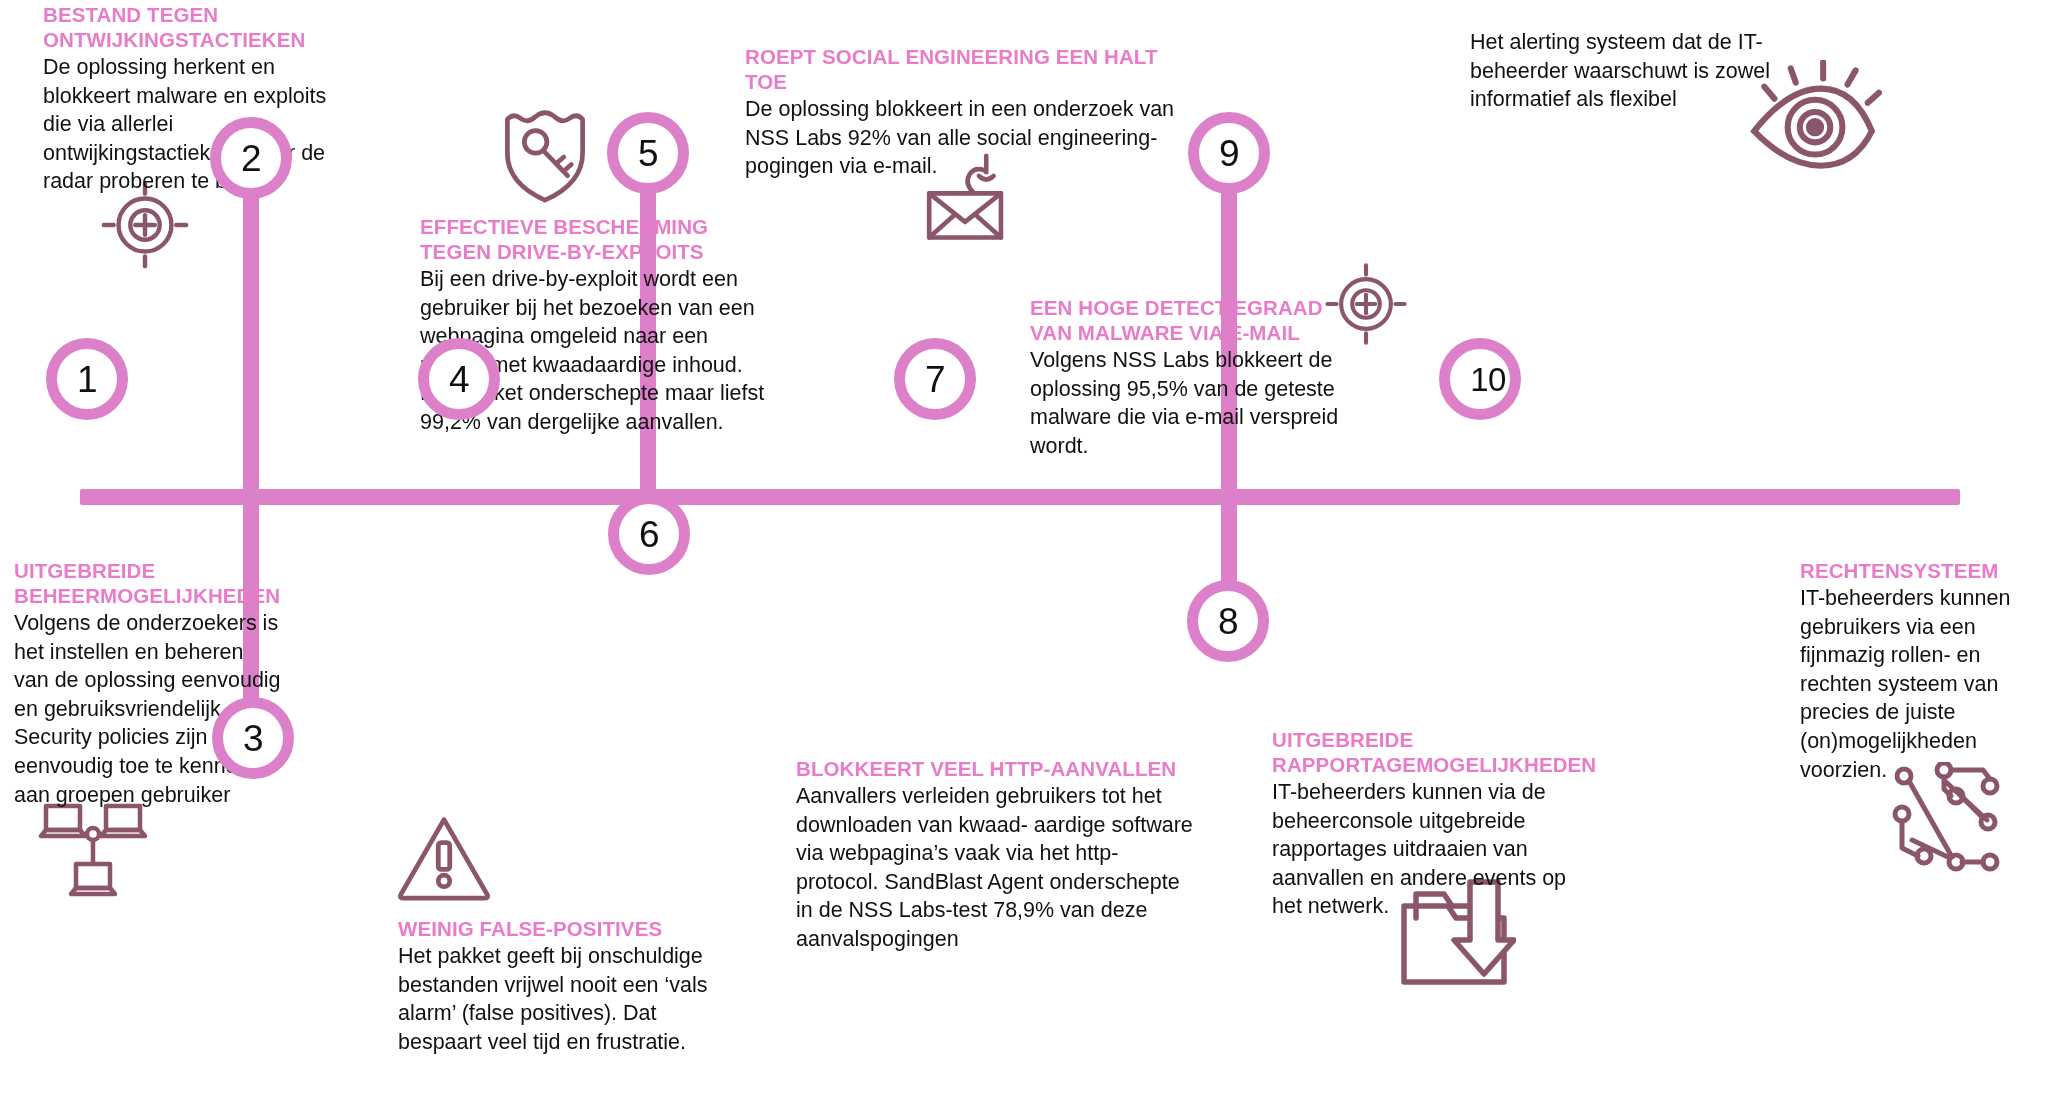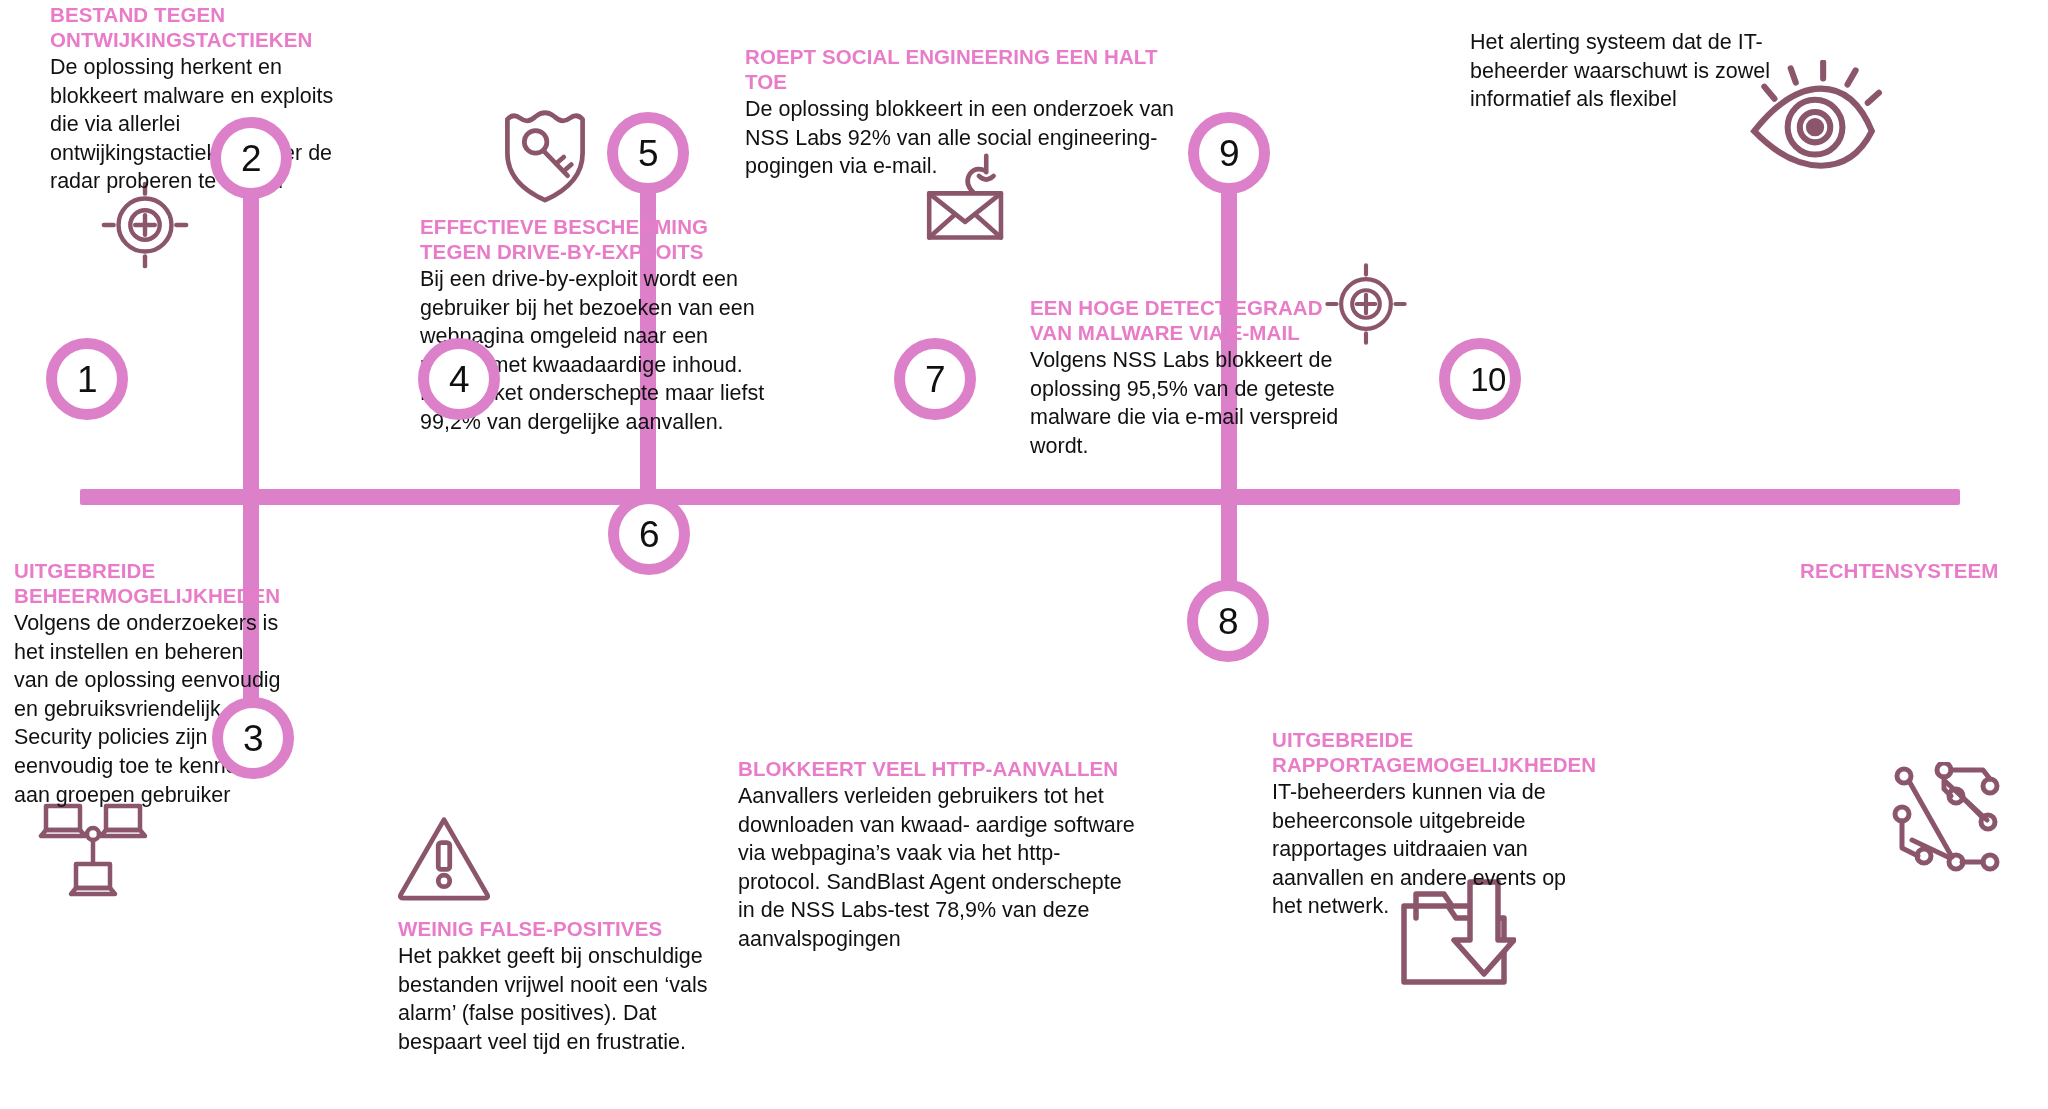--- a/index.html
+++ b/index.html
@@ -124,21 +124,21 @@
   <div class="node" style="left:1187px; top:580px;">
     <span class="node-num">8</span>
   </div>
   <div class="node" style="left:1188px; top:112px;">
     <span class="node-num">9</span>
   </div>
   <div class="node wide" style="left:1439px; top:338px;">
     <span class="node-num">10</span>
   </div>
 
-  <div class="block" style="left:50px; top:2px; width:290px;">
+  <div class="block" style="left:43px; top:2px; width:290px;">
     <h3>BESTAND TEGEN ONTWIJKINGSTACTIEKEN</h3>
     <p>De oplossing herkent en blokkeert malware en exploits die via allerlei ontwijkingstactieken onder de radar proberen te blijven</p>
   </div>
   <div class="icon" style="left:96px; top:176px;">
     <svg width="98" height="98" viewBox="0 0 100 100">
       <g fill="none" stroke="#8b566b" stroke-width="4.5" stroke-linecap="round">
         <circle cx="50" cy="50" r="27"></circle>
         <circle cx="50" cy="50" r="15"></circle>
         <line x1="50" y1="18" x2="50" y2="8"></line>
         <line x1="50" y1="92" x2="50" y2="82"></line>
@@ -251,41 +251,42 @@
         <rect x="44" y="32" width="12" height="28" rx="3"></rect>
         <circle cx="50" cy="72" r="6"></circle>
       </g>
     </svg>
   </div>
   <div class="block" style="left:398px; top:916px; width:330px;">
     <h3>WEINIG FALSE-POSITIVES</h3>
     <p>Het pakket geeft bij onschuldige bestanden vrijwel nooit een ‘vals alarm’ (false positives). Dat bespaart veel tijd en frustratie.</p>
   </div>
 
-  <div class="block" style="left:738px; top:756px; width:400px;">
+  <div class="block" style="left:796px; top:756px; width:400px;">
     <h3>BLOKKEERT VEEL HTTP-AANVALLEN</h3>
     <p>Aanvallers verleiden gebruikers tot het downloaden van kwaad- aardige software via webpagina’s vaak via het http-protocol. SandBlast Agent onderschepte in de NSS Labs-test 78,9% van deze aanvalspogingen</p>
   </div>
 
   <div class="block" style="left:1272px; top:710px; width:310px;margin-top:17px;">
     <h3>UITGEBREIDE RAPPORTAGEMOGELIJKHEDEN</h3>
     <p>IT-beheerders kunnen via de beheerconsole uitgebreide rapportages uitdraaien van aanvallen en andere events op het netwerk.</p>
   </div>
   <div class="icon" style="left:1398px; top:878px;">
     <svg width="118" height="110" viewBox="0 0 118 110">
       <g fill="none" stroke="#8b566b" stroke-width="5.5" stroke-linejoin="round" stroke-linecap="round">
         <path d="M6 28 L6 104 L106 104 L106 40 L58 40 L50 28 Z"></path>
         <path d="M18 40 L18 16 L46 16 L54 28 L94 28 L94 40"></path>
         <path d="M72 4 L100 4 L100 62 L116 62 L86 96 L56 62 L72 62 Z" fill="#ffffff"></path>
       </g>
     </svg>
   </div>
 
   <div class="block" style="left:1800px; top:558px; width:230px;">
     <h3>RECHTENSYSTEEM</h3>
+    <p>IT-beheerders kunnen gebruikers via een fijnmazig rollen- en rechten systeem van precies de juiste (on)mogelijkheden voorzien.</p>
   </div>
   <div class="icon" style="left:1890px; top:762px;">
     <svg width="112" height="112" viewBox="0 0 112 112">
       <g fill="none" stroke="#8b566b" stroke-width="5" stroke-linecap="round" stroke-linejoin="round">
         <circle cx="14" cy="14" r="7"></circle>
         <circle cx="54" cy="8" r="7"></circle>
         <circle cx="12" cy="52" r="7"></circle>
         <circle cx="66" cy="34" r="7"></circle>
         <circle cx="100" cy="24" r="7"></circle>
         <circle cx="98" cy="60" r="7"></circle>

